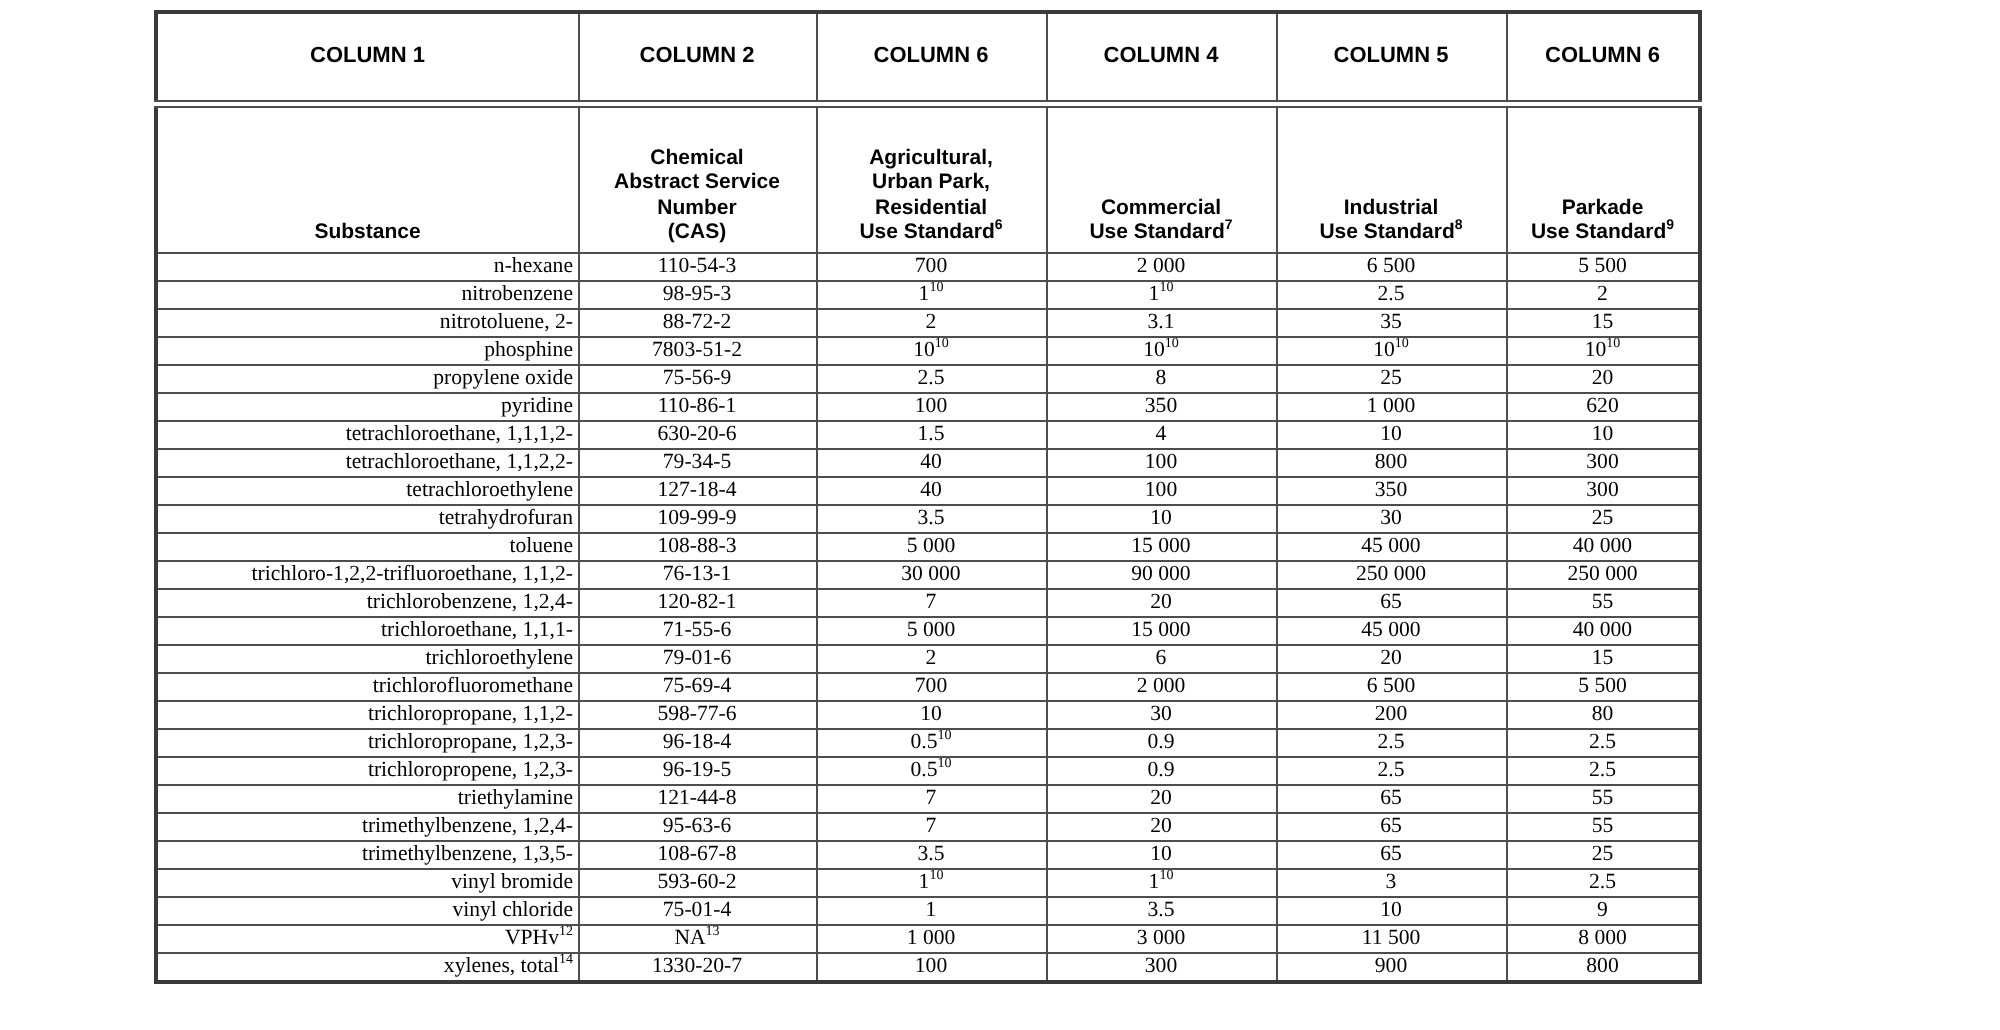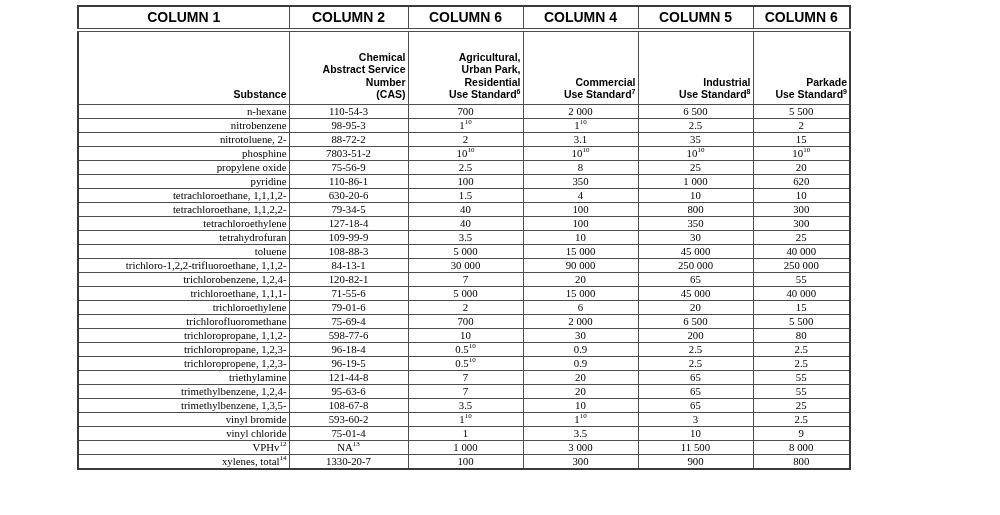--- a/index.html
+++ b/index.html
@@ -21,37 +21,37 @@
     border: 2px solid #3a3a3a;
   }
   th, td {
     border: 1px solid #4d4d4d;
     overflow: hidden;
     white-space: nowrap;
     color: #000;
   }
   th.colhead {
     height: 15px;
-    padding: 4px;
+    padding: 15px;
     font-family: "Liberation Sans", sans-serif;
     font-weight: bold;
-    font-size: 14px;
+    font-size: 11px;
     line-height: 13px;
     text-align: center;
     border-bottom: 4px double #4d4d4d;
     margin-top: 15px;
   }
   th.subhead {
     height: 74px;
     padding: 0 2px 3px 2px;
     font-family: "Liberation Sans", sans-serif;
     font-weight: bold;
     font-size: 10.5px;
     line-height: 12.5px;
-    text-align: right;
+    text-align: center;
     vertical-align: bottom;
   }
   td {
     height: 13.3px;
     padding: 0 2px;
     font-family: "Liberation Serif", serif;
     font-size: 10.8px;
     line-height: 13px;
     text-align: center;
     vertical-align: middle;
@@ -181,21 +181,21 @@
         <tr>
           <td class="substance">toluene</td>
           <td>108-88-3</td>
           <td>5 000</td>
           <td>15 000</td>
           <td>45 000</td>
           <td>40 000</td>
         </tr>
         <tr>
           <td class="substance">trichloro-1,2,2-trifluoroethane, 1,1,2-</td>
-          <td>84-13-1</td>
+          <td>76-13-1</td>
           <td>30 000</td>
           <td>90 000</td>
           <td>250 000</td>
           <td>250 000</td>
         </tr>
         <tr>
           <td class="substance">trichlorobenzene, 1,2,4-</td>
           <td>120-82-1</td>
           <td>7</td>
           <td>20</td>

